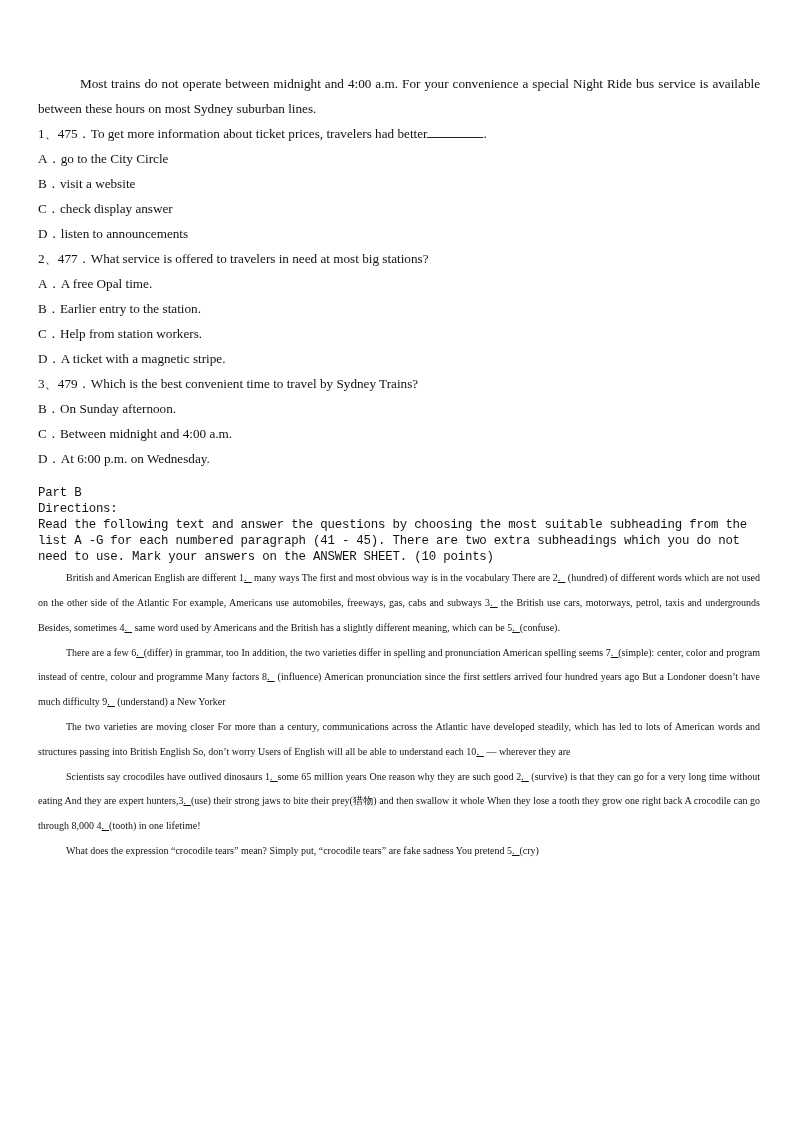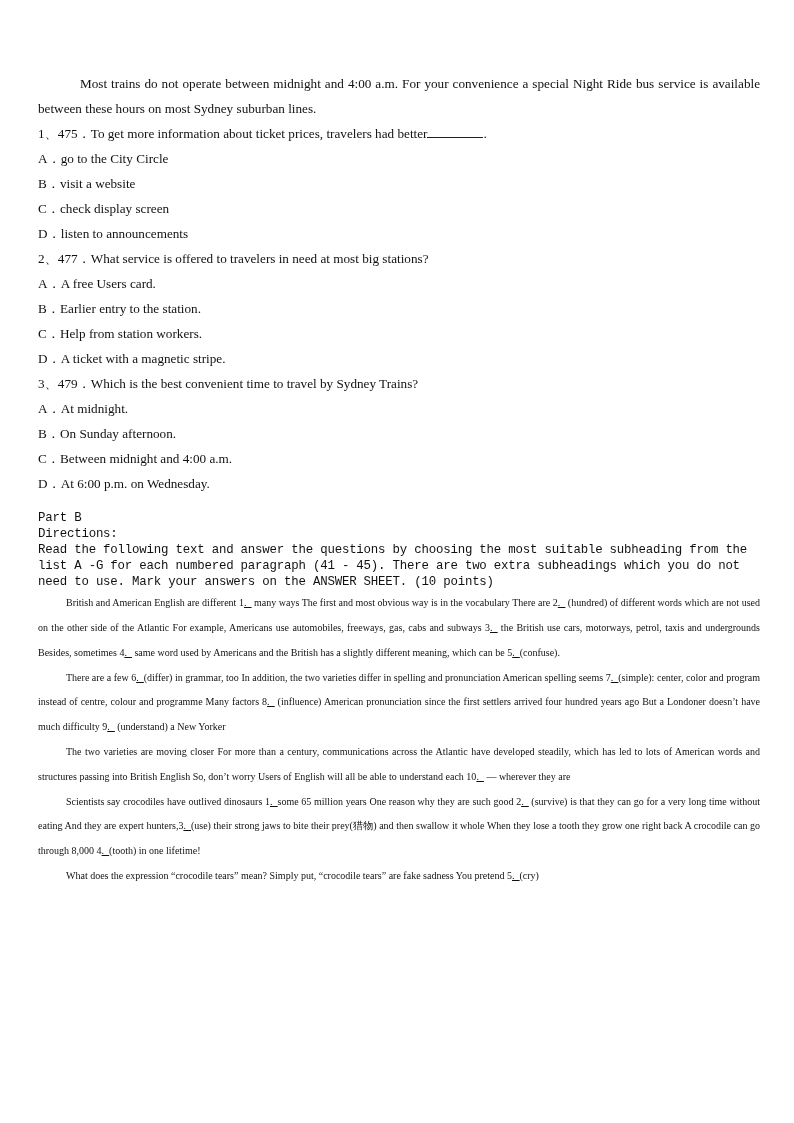--- a/index.html
+++ b/index.html
@@ -17,33 +17,32 @@
 </head>
 <body>
 
 <div class="page">
   <p class="p indent">Most trains do not operate between midnight and 4:00 a.m. For your convenience a special Night Ride bus service is available between these hours on most Sydney suburban lines.</p>
 
   <div>
     <p class="line"><span>1、475．To get more information about ticket prices, travelers had better</span><span class="fill"></span><span>.</span></p>
     <p class="line">A．go to the City Circle</p>
     <p class="line">B．visit a website</p>
-    <p class="line">C．check display screen</p>
+    <p class="line">C．check display answer</p>
     <p class="line">D．listen to announcements</p>
   </div>
   <div>
     <p class="line">2、477．What service is offered to travelers in need at most big stations?</p>
-    <p class="line">A．A free Users card.</p>
+    <p class="line">A．A free Opal time.</p>
     <p class="line">B．Earlier entry to the station.</p>
     <p class="line">C．Help from station workers.</p>
     <p class="line">D．A ticket with a magnetic stripe.</p>
   </div>
   <div>
     <p class="line">3、479．Which is the best convenient time to travel by Sydney Trains?</p>
-    <p class="line">A．At midnight.</p>
     <p class="line">B．On Sunday afternoon.</p>
     <p class="line">C．Between midnight and 4:00 a.m.</p>
     <p class="line">D．At 6:00 p.m. on Wednesday.</p>
   </div>
 
   <div style="margin-top:14px;">
     <p class="mono mono-head">Part B</p>
     <p class="mono mono-head">Directions:</p>
     <p class="mono">Read the following text and answer the questions by choosing the most suitable subheading from the list A -G for each numbered paragraph (41 - 45). There are two extra subheadings which you do not need to use. Mark your answers on the ANSWER SHEET. (10 points)</p>
   </div>

